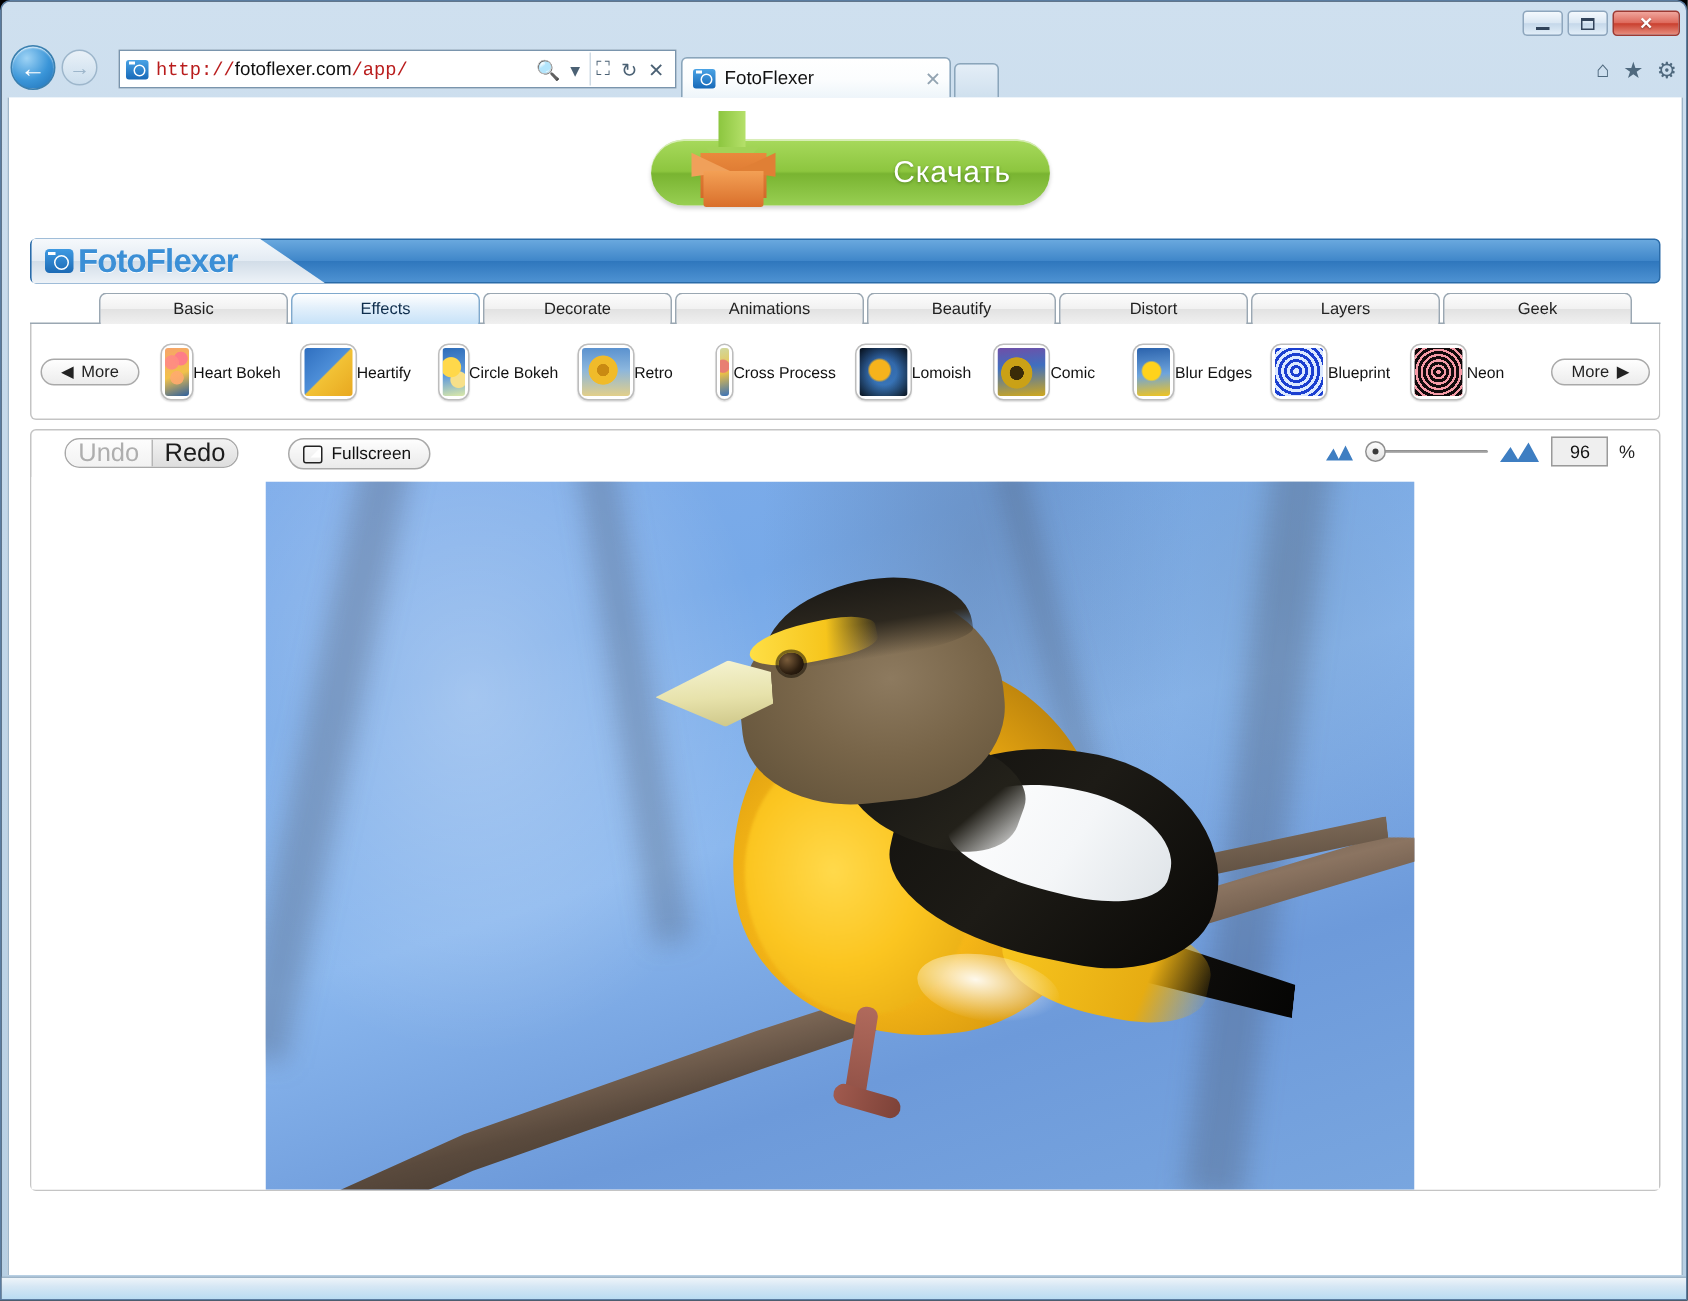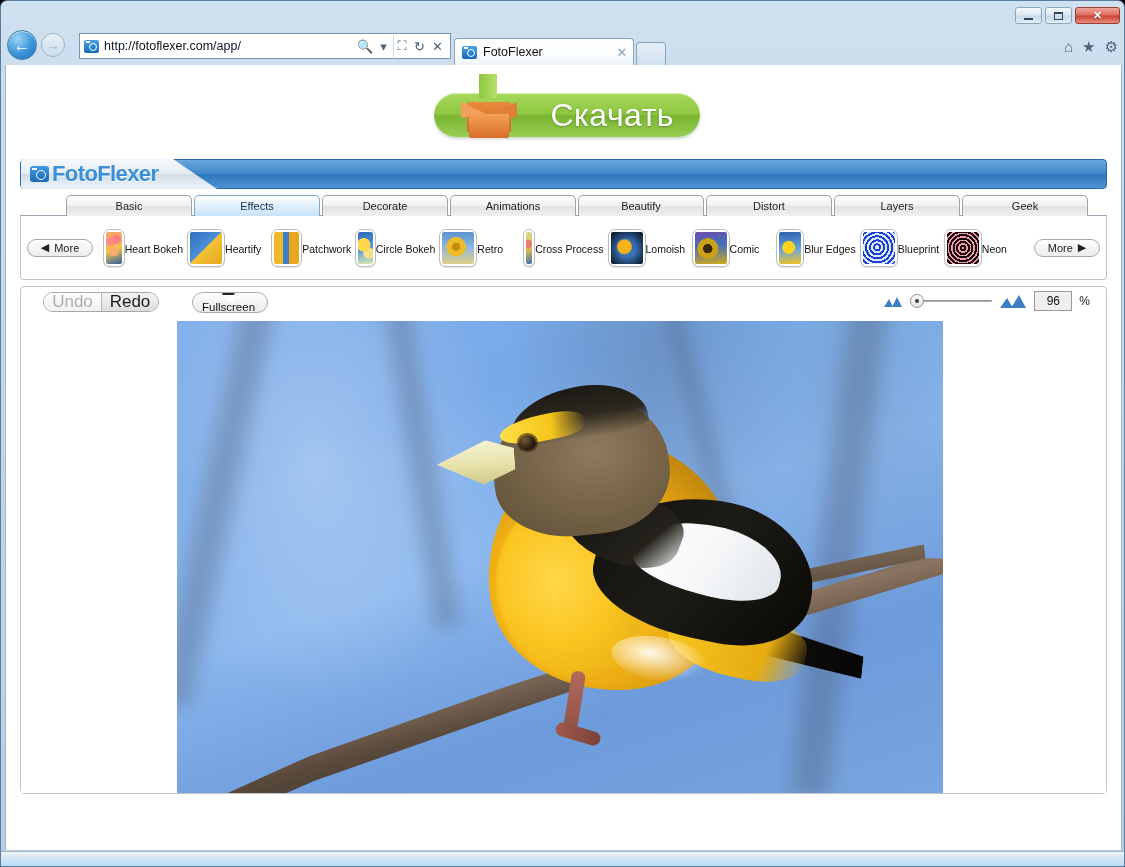--- a/index.html
+++ b/index.html
@@ -66,21 +66,21 @@
     position:relative; margin-right:5px;
   }
   .favicon::before{
     content:''; position:absolute; left:4.5px; top:3.5px; width:6px; height:6px;
     border-radius:50%; border:1.4px solid #fff;
   }
   .favicon::after{
     content:''; position:absolute; left:2px; top:1.5px; width:4px; height:1.5px; background:#fff;
   }
   .urltext { font-size:12.5px; color:#111; white-space:nowrap; flex:1; overflow:hidden; }
-  .urltext .dim { color:#0f172a; }
+  .urltext .dim { color:#b91c1c;font-family:Liberation Mono, monospace; }
   .urlicons { display:flex; align-items:center; gap:1px; padding-right:2px; }
   .uic { width:17px; height:22px; display:flex; align-items:center; justify-content:center;
          color:#4b6174; font-size:13px; }
   .uic.sep { border-left:1px solid #cfdbe5; }
 
   
   .tabstrip { position:absolute; left:453px; top:4px; height:32px; display:flex; align-items:flex-end; }
   .browsertab {
     width:180px; height:27px; border:1px solid #8aa5ba; border-bottom:none;
     border-radius:4px 4px 0 0;
@@ -107,21 +107,21 @@
   
   .adbanner { position:relative; height:94px; background:#fff; }
   .dlbtn {
     position:absolute; left:428px; top:28px; width:266px; height:44px;
     border-radius:22px;
     background: linear-gradient(to bottom,#a7d95c 0%,#8dc63f 48%,#79b431 52%,#98cf52 100%);
     box-shadow: 0 2px 3px rgba(0,0,0,.18), inset 0 1px 0 rgba(255,255,255,.55);
     display:flex; align-items:center; justify-content:flex-end; padding-right:26px;
   }
   .dlbtn .label {
-    color:#fff; font-size:32px; letter-spacing:.5px;
+    color:#fff; font-size:20px; letter-spacing:.5px;
     text-shadow:0 1px 2px rgba(40,80,10,.45);
     margin-left:16px;
   }
   .dlicon { position:absolute; left:447px; top:9px; width:72px; height:68px; }
   .arrow-shaft { position:absolute; left:26px; top:0; width:18px; height:26px;
     background: linear-gradient(to right,#8cc63f,#b5e06a); }
   .arrow-head { position:absolute; left:17px; top:24px; width:0; height:0;
     border-left:18px solid transparent; border-right:18px solid transparent;
     border-top:20px solid #a2d357; }
   .box-back { position:absolute; left:14px; top:28px; width:44px; height:30px;
@@ -209,21 +209,21 @@
   .urgroup { position:absolute; left:22px; top:5px; display:flex; height:20px;
              border:1px solid #a9a9a9; border-radius:10px; overflow:hidden; background:#fff; }
   .urbtn { width:57px; display:flex; align-items:center; justify-content:center; font-size:17px; }
   .urbtn.disabled { color:#aeaeae; background:linear-gradient(to bottom,#fdfdfd,#f2f2f2); }
   .urbtn.enabled { color:#1b1b1b; background:linear-gradient(to bottom,#f2f2f2,#dedede);
                    border-left:1px solid #b6b6b6; }
   .fsbtn {
     position:absolute; left:171px; top:5px; height:21px; padding:0 12px 0 9px;
     border:1px solid #a9a9a9; border-radius:11px;
     background: linear-gradient(to bottom,#fefefe,#eaeaea);
-    display:flex; align-items:center; gap:6px; font-size:11.5px; color:#111;flex-direction:column;
+    display:flex; align-items:center; gap:6px; font-size:11.5px; color:#111;
   }
   .fsico { width:13px; height:12px; border:1.4px solid #222; border-radius:2px; position:relative; }
   .fsico::after{content:'';position:absolute;right:0px;top:0px;width:0;height:0;
     border-left:7px solid transparent;border-bottom:7px solid #fff;}
 
   .zoomctl { position:absolute; right:16px; top:4px; display:flex; align-items:center; gap:7px; }
   .mtn { display:block; }
   .slider { position:relative; width:82px; height:14px; display:flex; align-items:center; }
   .sltrack { position:absolute; left:7px; right:0; top:6px; height:2px;
              background: linear-gradient(to bottom,#8a8a8a,#b8b8b8); border-radius:1px;}
@@ -451,28 +451,20 @@
               radial-gradient(circle at 50% 62%, rgba(255,170,110,.9) 0 20%, rgba(255,170,110,0) 22%),
               linear-gradient(160deg,#f7a36a,#f2c14a 55%,#2c5f9e)"></div>
             </div>
           <span class="elabel">Heart Bokeh</span>
         </div>
         <div class="effect">
           <div class="thumb">
               <div class="inner" style="background:linear-gradient(135deg,#2f6fc0 0%,#4e8fd8 48%,#f2c235 50%,#e8a820 100%)"></div>
             </div>
           <span class="elabel">Heartify</span>
-        </div>
-        <div class="effect">
-          <div class="thumb">
-              <div class="inner" style="background:
-              linear-gradient(90deg,#f0b92a 0 38%,#3b7ec9 38% 62%,#e7a61c 62% 100%),
-              linear-gradient(#f5c43a,#3f84cd)"></div>
-            </div>
-          <span class="elabel">Patchwork</span>
         </div>
         <div class="effect">
           <div class="thumb">
               <div class="inner" style="background:
               radial-gradient(circle at 38% 40%, #ffd84a 0 30%, rgba(255,216,74,0) 33%),
               radial-gradient(circle at 72% 66%, #f7e08a 0 22%, rgba(247,224,138,0) 25%),
               linear-gradient(170deg,#2d6cb8,#5f9adc 55%,#dbe9a8)"></div>
             </div>
           <span class="elabel">Circle Bokeh</span>
         </div>

